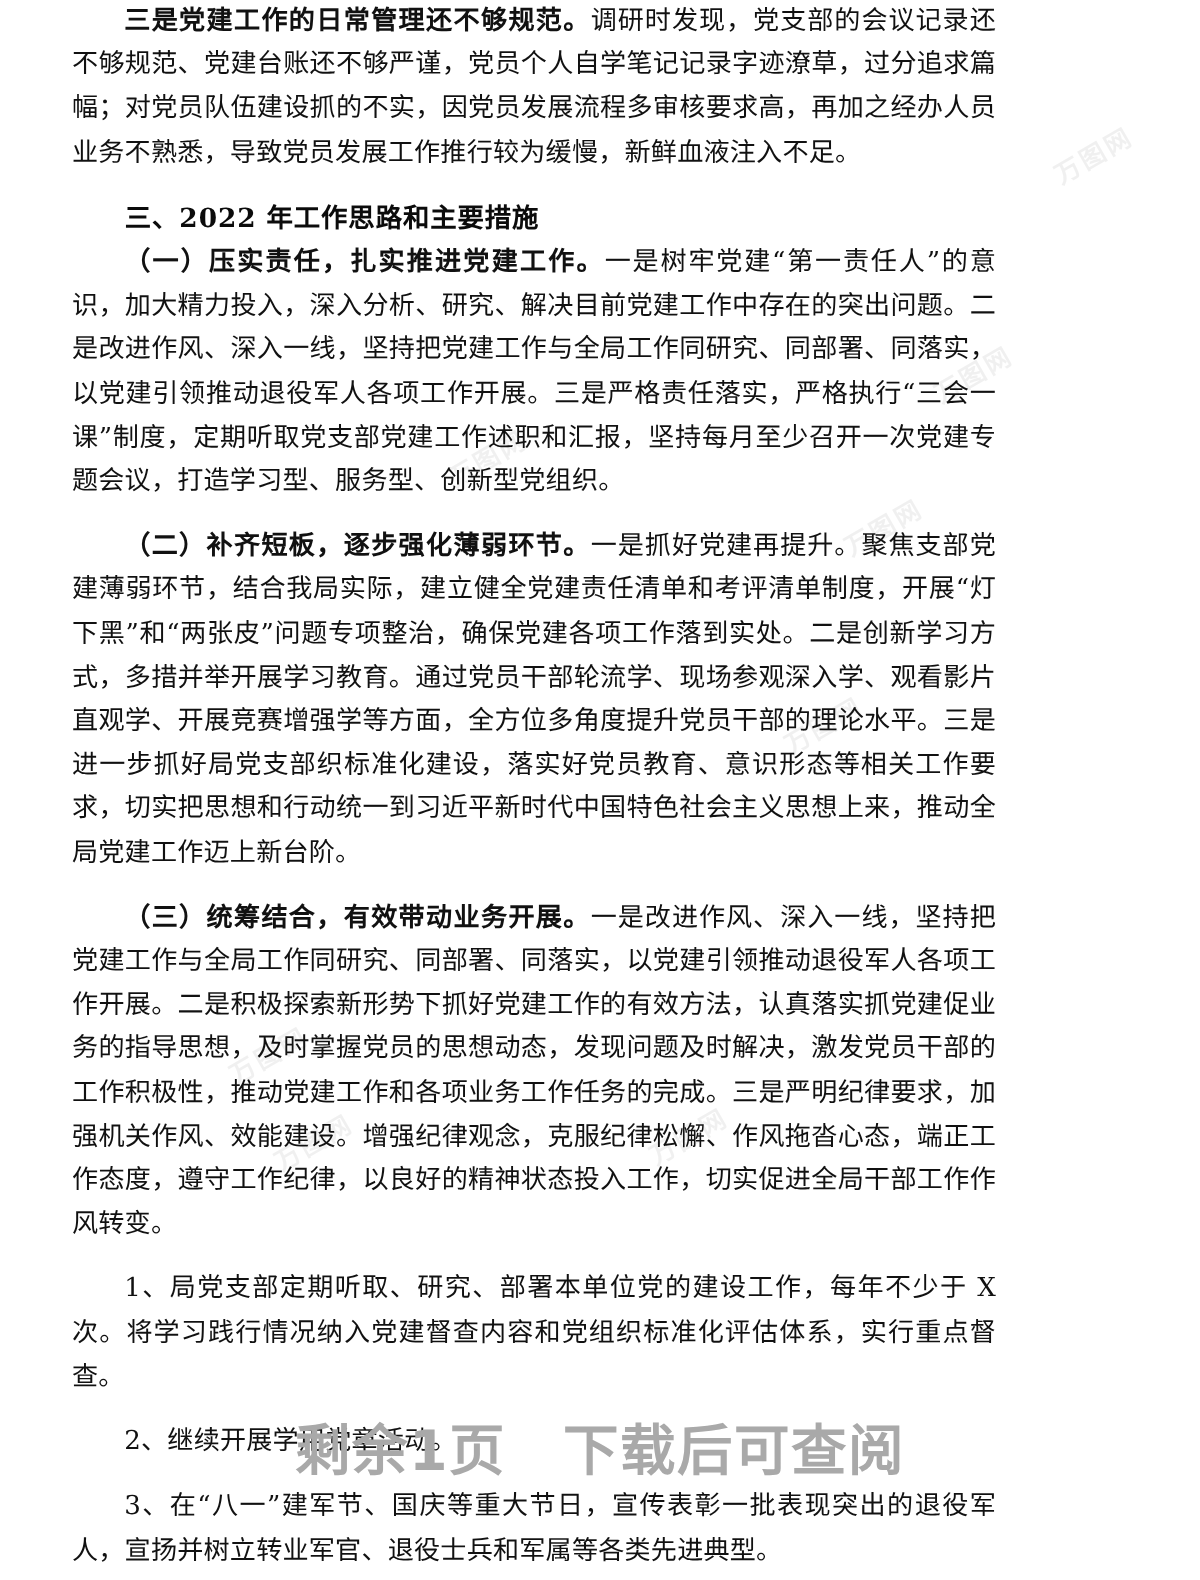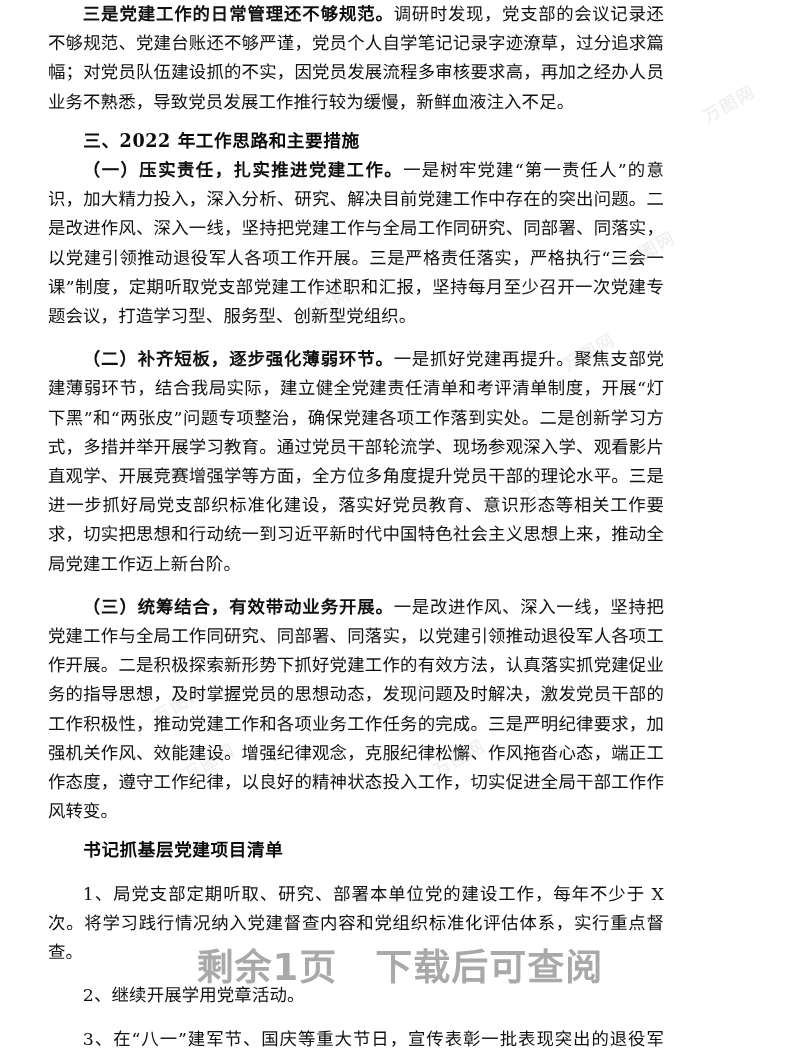--- a/index.html
+++ b/index.html
@@ -72,21 +72,21 @@
     margin: 0;
     font-size: 17.6px;
     line-height: 29.2px;
     color: #0b0b0b;
     font-weight: 700;
     text-indent: 2em;
     letter-spacing: 0.6px;
     text-align: left;
     font-family: "DejaVu Serif", "Liberation Serif", serif;
   }
-  .gap-before-heading { margin-top: 9px; }
+  .gap-before-heading { margin-top: 14px; }
   .gap-after-heading  { margin-top: 1px; }
 
   .list-para { margin-top: 15px; }
 
   
   .footer-notice {
     position: absolute;
     left: 0;
     right: 0;
     top: 946px;
@@ -116,21 +116,20 @@
       <div class="wm" style="left: 430px; top: 744px;">万图网</div>
       <div class="wm" style="left: 700px; top: 90px;">万图网</div>
     </div>
 
   <div class="doc-body">
       <p class="para"><span class="lead">三是党建工作的日常管理还不够规范。</span><span class="rest">调研时发现，党支部的会议记录还不够规范、党建台账还不够严谨，党员个人自学笔记记录字迹潦草，过分追求篇幅；对党员队伍建设抓的不实，因党员发展流程多审核要求高，再加之经办人员业务不熟悉，导致党员发展工作推行较为缓慢，新鲜血液注入不足。</span></p>
       <p class="heading gap-before-heading">三、2022 年工作思路和主要措施</p>
       <p class="para gap-after-heading"><span class="lead">（一）压实责任，扎实推进党建工作。</span><span class="rest">一是树牢党建“第一责任人”的意识，加大精力投入，深入分析、研究、解决目前党建工作中存在的突出问题。二是改进作风、深入一线，坚持把党建工作与全局工作同研究、同部署、同落实，以党建引领推动退役军人各项工作开展。三是严格责任落实，严格执行“三会一课”制度，定期听取党支部党建工作述职和汇报，坚持每月至少召开一次党建专题会议，打造学习型、服务型、创新型党组织。</span></p>
       <p class="para"><span class="lead">（二）补齐短板，逐步强化薄弱环节。</span><span class="rest">一是抓好党建再提升。聚焦支部党建薄弱环节，结合我局实际，建立健全党建责任清单和考评清单制度，开展“灯下黑”和“两张皮”问题专项整治，确保党建各项工作落到实处。二是创新学习方式，多措并举开展学习教育。通过党员干部轮流学、现场参观深入学、观看影片直观学、开展竞赛增强学等方面，全方位多角度提升党员干部的理论水平。三是进一步抓好局党支部织标准化建设，落实好党员教育、意识形态等相关工作要求，切实把思想和行动统一到习近平新时代中国特色社会主义思想上来，推动全局党建工作迈上新台阶。</span></p>
       <p class="para"><span class="lead">（三）统筹结合，有效带动业务开展。</span><span class="rest">一是改进作风、深入一线，坚持把党建工作与全局工作同研究、同部署、同落实，以党建引领推动退役军人各项工作开展。二是积极探索新形势下抓好党建工作的有效方法，认真落实抓党建促业务的指导思想，及时掌握党员的思想动态，发现问题及时解决，激发党员干部的工作积极性，推动党建工作和各项业务工作任务的完成。三是严明纪律要求，加强机关作风、效能建设。增强纪律观念，克服纪律松懈、作风拖沓心态，端正工作态度，遵守工作纪律，以良好的精神状态投入工作，切实促进全局干部工作作风转变。</span></p>
-      <p class="heading gap-before-heading">书记抓基层党建项目清单</p>
       <p class="para gap-after-heading list-para">1、局党支部定期听取、研究、部署本单位党的建设工作，每年不少于 X 次。将学习践行情况纳入党建督查内容和党组织标准化评估体系，实行重点督查。</p>
       <p class="para list-para">2、继续开展学用党章活动。</p>
       <p class="para list-para">3、在“八一”建军节、国庆等重大节日，宣传表彰一批表现突出的退役军人，宣扬并树立转业军官、退役士兵和军属等各类先进典型。</p>
     </div>
 
   <div class="footer-notice" style="color: rgb(169, 169, 169);">剩余1页　下载后可查阅</div>
 
 </div>
 
 </body></html>

